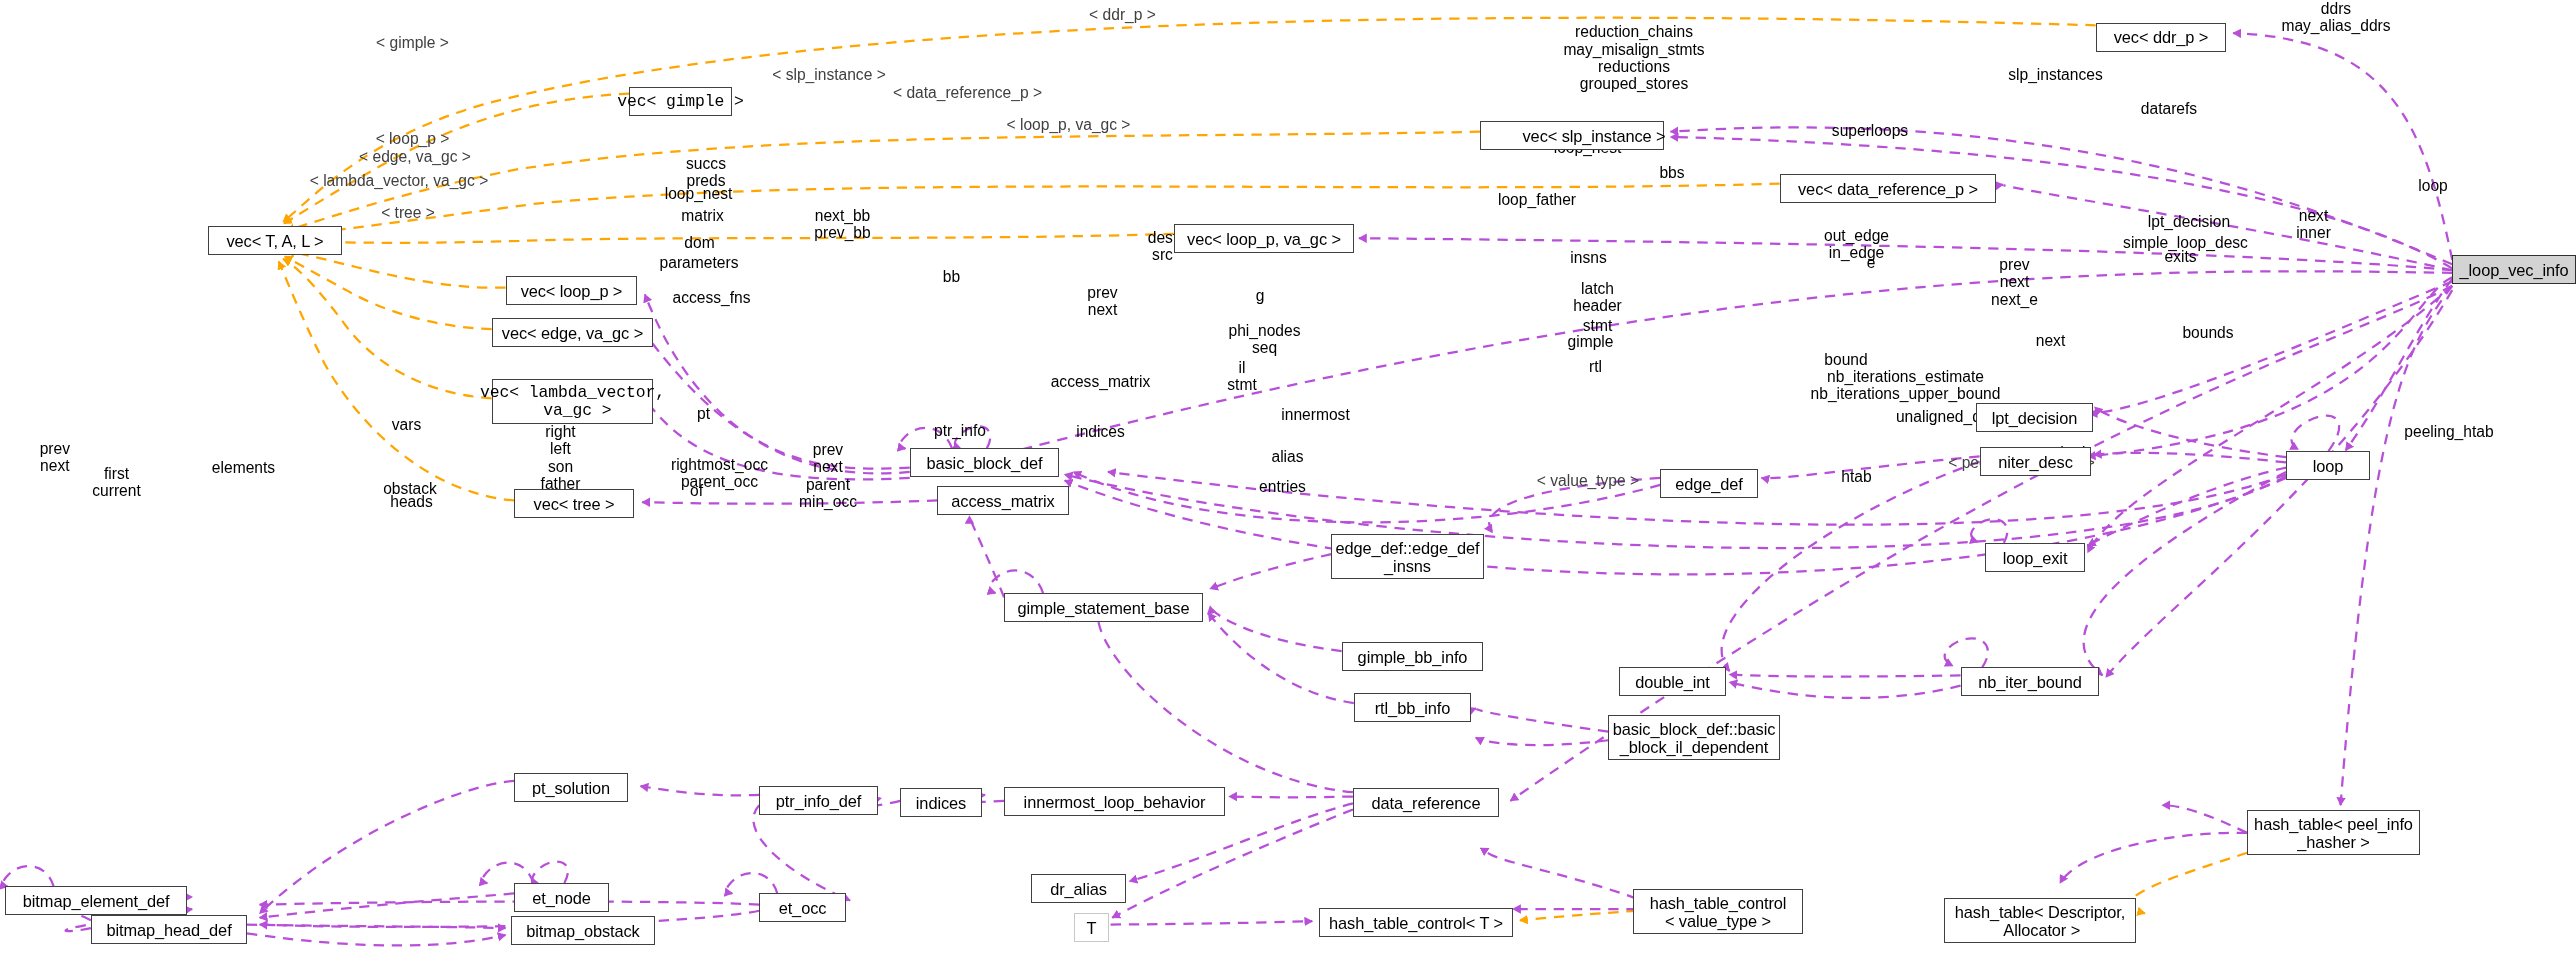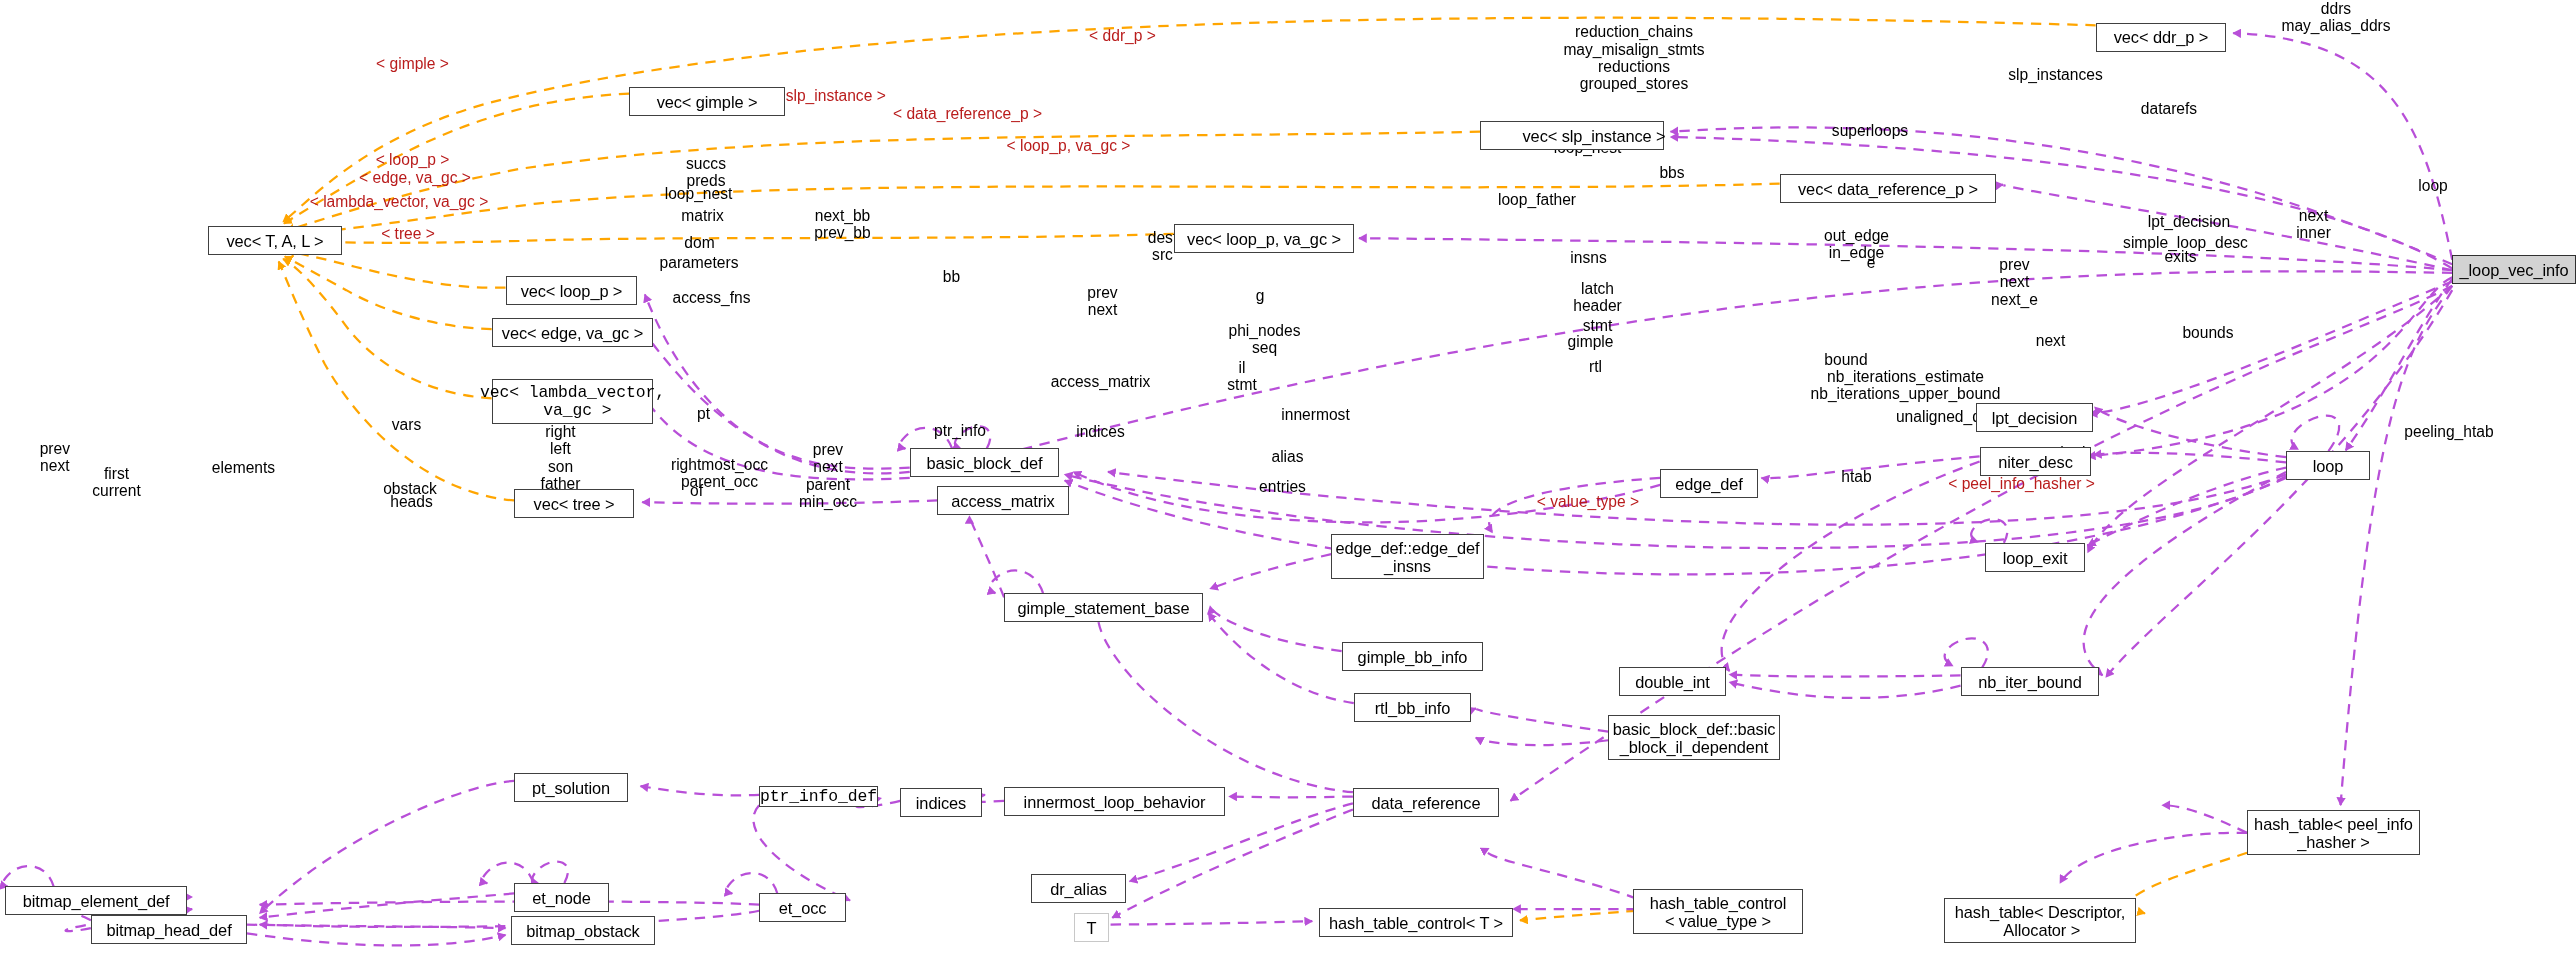--- a/index.html
+++ b/index.html
@@ -49,22 +49,21 @@
     position: absolute;
     font-size: 15.6px;
     line-height: 17.3px;
     color: #000000;
     white-space: pre;
     text-align: center;
     z-index: 4;
     background: transparent;
   }
   .edge-label.tmpl {
-    color: #b91c1c;
-    margin-top: 21px;
+    color: #404040;
   }
 </style>
 </head>
 <body>
 
 <div id="canvas">
 
   <svg id="edge-layer" viewBox="0 0 2976 1111" width="2576" height="962">
     <defs>
       <marker id="ah-u" markerWidth="11" markerHeight="11" refX="9" refY="5.5" orient="auto" markerUnits="userSpaceOnUse">
@@ -184,21 +183,21 @@
       <path d="M1891,1038 C1800,1005 1700,990 1720,980"></path>
       <path d="M1891,1050 C1800,1050 1750,1050 1748,1050"></path>
 
       <path d="M2596,962 C2500,960 2400,985 2380,1020"></path>
       <path d="M2596,962 C2550,940 2520,930 2498,930"></path>
     </g>
   </svg>
 
   <div id="node-holder">
       <div class="node" style="left: 2096px; top: 22.5px; width: 130px; height: 29px;">vec&lt; ddr_p &gt;</div>
-      <div class="node" style="left: 629px; top: 87px; width: 156px; height: 29px;">vec&lt; gimple &gt;</div>
+      <div class="node" style="left: 629px; top: 87px; width: 103px; height: 29px; font-family: Liberation Mono, monospace;">vec&lt; gimple &gt;</div>
       <div class="node" style="left: 1480px; top: 121px; width: 184px; height: 29px; padding-left: 44px;">vec&lt; slp_instance &gt;</div>
       <div class="node" style="left: 1780px; top: 174px; width: 216px; height: 29px;">vec&lt; data_reference_p &gt;</div>
       <div class="node" style="left: 208px; top: 226px; width: 134px; height: 29px;">vec&lt; T, A, L &gt;</div>
       <div class="node" style="left: 1174px; top: 224px; width: 180px; height: 29px;">vec&lt; loop_p, va_gc &gt;</div>
       <div class="node root" style="left: 2452px; top: 255px; width: 124px; height: 29px;">_loop_vec_info</div>
       <div class="node" style="left: 506px; top: 276px; width: 131px; height: 29px;">vec&lt; loop_p &gt;</div>
       <div class="node" style="left: 492px; top: 318px; width: 161px; height: 29px;">vec&lt; edge, va_gc &gt;</div>
       <div class="node" style="left: 492px; top: 379px; width: 161px; height: 45px; font-family: Liberation Mono, monospace;">vec&lt; lambda_vector,
  va_gc &gt;</div>
       <div class="node" style="left: 1976px; top: 403px; width: 117px; height: 29px;">lpt_decision</div>
@@ -212,21 +211,21 @@
 _insns</div>
       <div class="node" style="left: 1985px; top: 543px; width: 100px; height: 29px;">loop_exit</div>
       <div class="node" style="left: 1004px; top: 593px; width: 199px; height: 29px;">gimple_statement_base</div>
       <div class="node" style="left: 1342px; top: 642px; width: 141px; height: 29px;">gimple_bb_info</div>
       <div class="node" style="left: 1961px; top: 667px; width: 138px; height: 29px;">nb_iter_bound</div>
       <div class="node" style="left: 1619px; top: 667px; width: 107px; height: 29px;">double_int</div>
       <div class="node" style="left: 1354px; top: 693px; width: 117px; height: 29px;">rtl_bb_info</div>
       <div class="node" style="left: 1608px; top: 715px; width: 172px; height: 45px;">basic_block_def::basic
 _block_il_dependent</div>
       <div class="node" style="left: 514px; top: 773px; width: 114px; height: 29px;">pt_solution</div>
-      <div class="node" style="left: 759px; top: 786px; width: 119px; height: 21px; font-family: Liberation Mono, monospace;">ptr_info_def</div>
+      <div class="node" style="left: 759px; top: 786px; width: 119px; height: 29px;">ptr_info_def</div>
       <div class="node" style="left: 900px; top: 788px; width: 82px; height: 29px;">indices</div>
       <div class="node" style="left: 1004px; top: 787px; width: 221px; height: 29px;">innermost_loop_behavior</div>
       <div class="node" style="left: 1353px; top: 788px; width: 146px; height: 29px;">data_reference</div>
       <div class="node" style="left: 2247px; top: 810px; width: 173px; height: 45px;">hash_table&lt; peel_info
 _hasher &gt;</div>
       <div class="node" style="left: 5.2px; top: 886px; width: 182px; height: 29px;">bitmap_element_def</div>
       <div class="node" style="left: 514px; top: 883px; width: 95px; height: 29px;">et_node</div>
       <div class="node" style="left: 759px; top: 893px; width: 87px; height: 29px;">et_occ</div>
       <div class="node" style="left: 1031px; top: 874px; width: 95px; height: 29px;">dr_alias</div>
       <div class="node" style="left: 1633px; top: 889px; width: 170px; height: 45px;">hash_table_control

